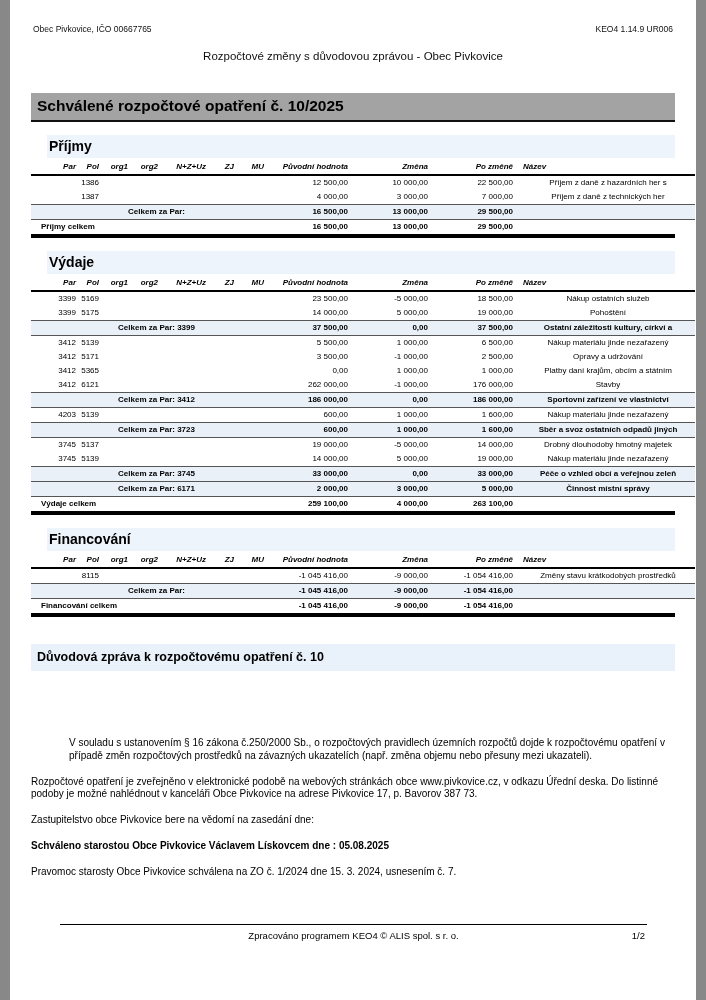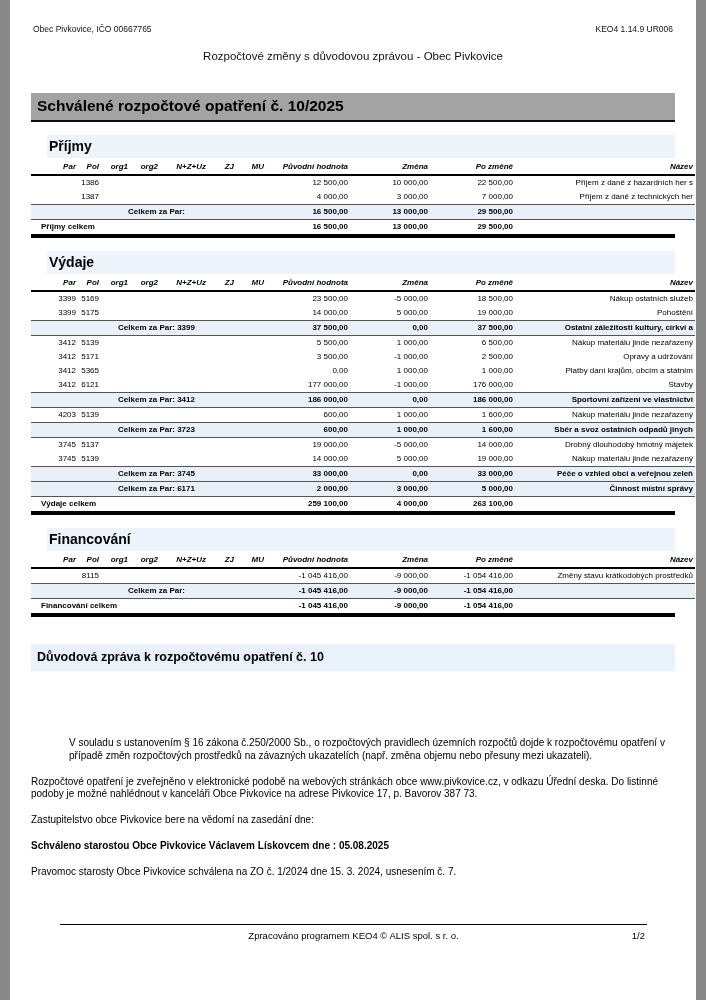--- a/index.html
+++ b/index.html
@@ -27,26 +27,26 @@
     font-size:14px; font-weight:bold; padding:3px 2px 4px 2px;margin-left:16px;
   }
   table.budget {
     width:664px; border-collapse:collapse; table-layout:fixed;
     font-size:8px; margin-top:2px;
   }
   table.budget th {
     font-weight:bold; font-style:italic; text-align:right;
     padding:2px 2px 3px 2px; border-bottom:2px solid #000; white-space:nowrap;
   }
-  table.budget th.nazev { text-align:right; padding-left:8px; }
+  table.budget th.nazev { text-align:left; padding-left:8px; }
   table.budget td {
     padding:2px 2px; line-height:10px; white-space:nowrap; overflow:hidden;
     text-align:right;
   }
-  table.budget td.nazev { text-align:right; padding-left:8px;margin-top:24px; }
+  table.budget td.nazev { text-align:center; padding-left:8px;margin-top:24px; }
   tr.item td { height:14px; }
   tr.subtotal td {
     background:#e9f0f8; font-weight:bold;
     border-top:1px solid #555; border-bottom:1px solid #555; height:14px;
   }
   tr.subtotal td.rowlabel { text-align:center; padding-left:18px; }
   tr.grandtotal td { font-weight:bold; height:14px; }
   tr.grandtotal td.rowlabel { text-align:left; padding-left:10px; }
   .dblline { height:3px; border-top:2px solid #000; border-bottom:2px solid #000; }
   .report-bar {
@@ -261,21 +261,21 @@
               <td class="nazev">Platby daní krajům, obcím a státním</td>
             </tr>
             <tr class="item">
               <td>3412</td>
               <td>6121</td>
               <td></td>
               <td></td>
               <td></td>
               <td></td>
               <td></td>
-              <td>177 000,00</td>
+              <td>262 000,00</td>
               <td>-1 000,00</td>
               <td>176 000,00</td>
               <td class="nazev">Stavby</td>
             </tr>
             <tr class="subtotal">
               <td class="rowlabel" colspan="7">Celkem za Par: 3412</td>
               <td>186 000,00</td>
               <td>0,00</td>
               <td>186 000,00</td>
               <td class="nazev">Sportovní zařízení ve vlastnictví</td>

